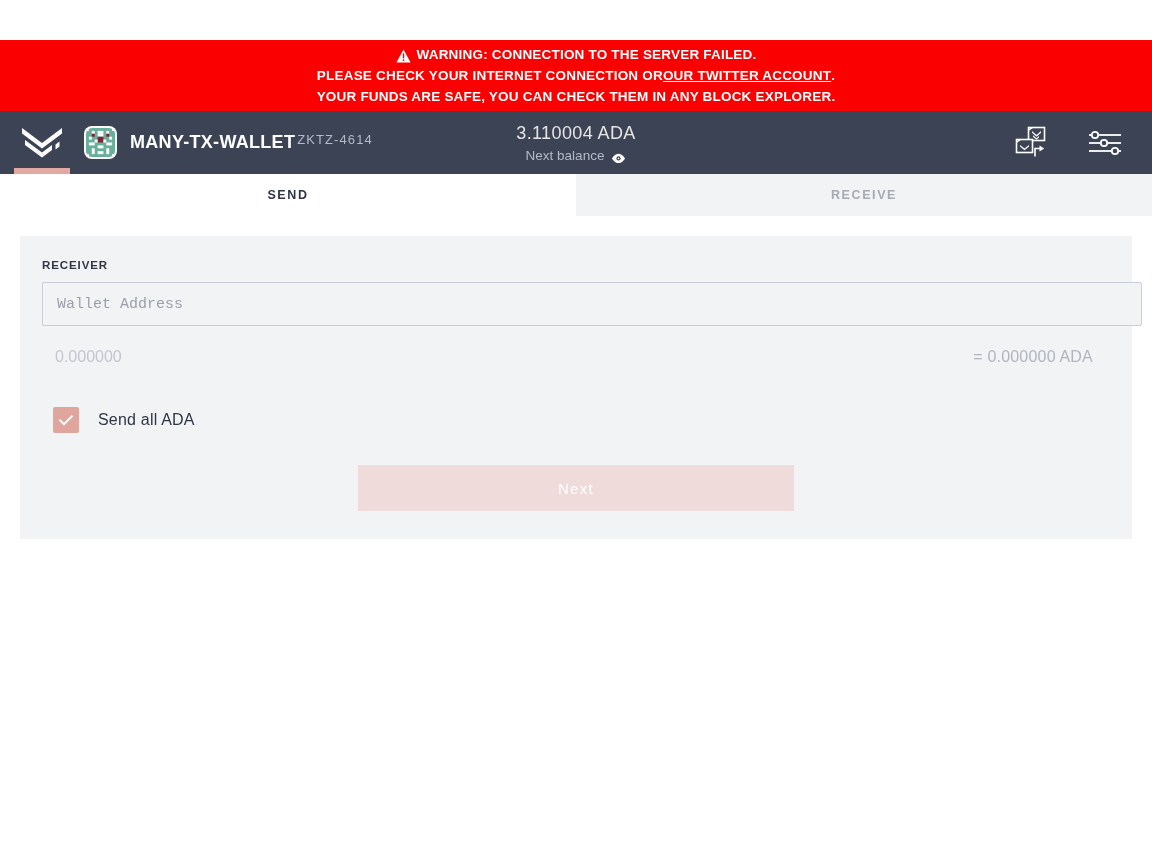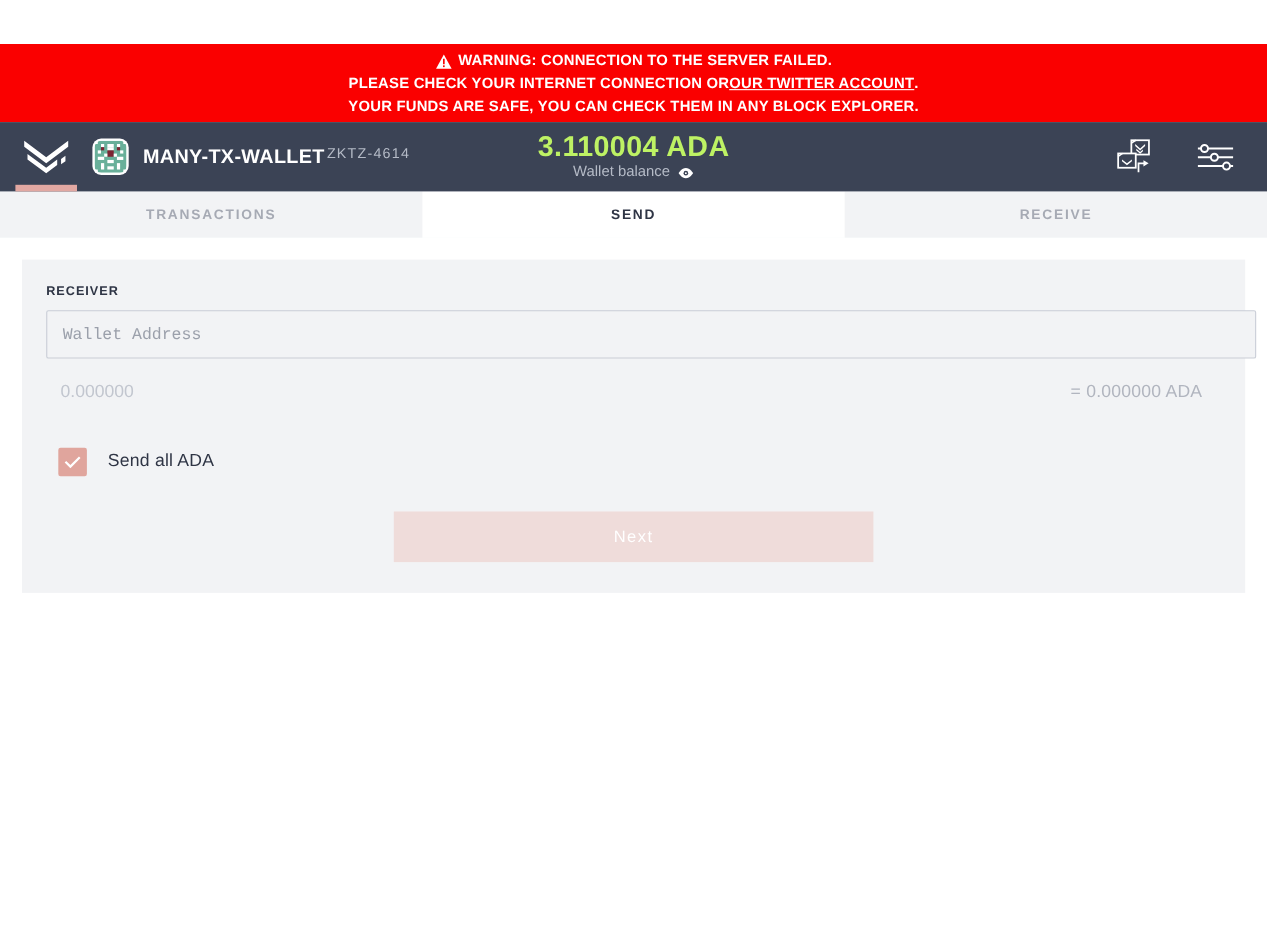--- a/index.html
+++ b/index.html
@@ -111,23 +111,23 @@
   }
   .balance-block {
     position: absolute;
     left: 0; right: 0;
     display: flex;
     flex-direction: column;
     align-items: center;
     pointer-events: none;
   }
   .balance-amount {
-    color: #bef264;
-    font-size: 26px;
-    font-weight: bold;
+    color: #e5e5e5;
+    font-size: 18px;
+    font-weight: normal;
     letter-spacing: 0.4px;
     line-height: 24px;
   }
   .balance-label-row {
     display: flex;
     align-items: center;
     gap: 7px;
     margin-top: 2px;
   }
   .balance-label {
@@ -355,21 +355,21 @@
     </span>
     <div class="wallet-names">
       <div class="wallet-title">MANY-TX-WALLET</div>
       <div class="wallet-sub">ZKTZ-4614</div>
     </div>
   </div>
 
   <div class="balance-block">
     <div class="balance-amount">3.110004 ADA</div>
     <div class="balance-label-row">
-      <span class="balance-label">Wallet balance</span>
+      <span class="balance-label">Next balance</span>
       <span class="eye-icon">
         <svg width="15" height="11" viewBox="0 0 15 11">
           <path d="M7.5 0.8 C3.6 0.8 1 5.4 1 5.4 C1 5.4 3.6 10 7.5 10 C11.4 10 14 5.4 14 5.4 C14 5.4 11.4 0.8 7.5 0.8 Z" fill="#ffffff"></path>
           <circle cx="7.5" cy="5.4" r="2.1" fill="#3b4355"></circle>
           <circle cx="7.5" cy="5.4" r="0.85" fill="#ffffff"></circle>
         </svg>
       </span>
     </div>
   </div>
 
@@ -398,21 +398,20 @@
           <circle cx="7" cy="5" r="3.2" fill="#3b4355" stroke="#ffffff" stroke-width="1.8"></circle>
           <circle cx="16" cy="13" r="3.2" fill="#3b4355" stroke="#ffffff" stroke-width="1.8"></circle>
           <circle cx="27" cy="21" r="3.2" fill="#3b4355" stroke="#ffffff" stroke-width="1.8"></circle>
         </svg>
       </span>
     </button>
   </div>
 </div>
 
 <div class="tabs">
-  <button class="tab">Transactions</button>
   <button class="tab active">Send</button>
   <button class="tab">Receive</button>
 </div>
 
 <div class="content">
   <div class="send-card">
 
     <div class="receiver-row">
       <div class="field-label">Receiver</div>
       <input class="receiver-input" type="text" placeholder="Wallet Address" style="">

